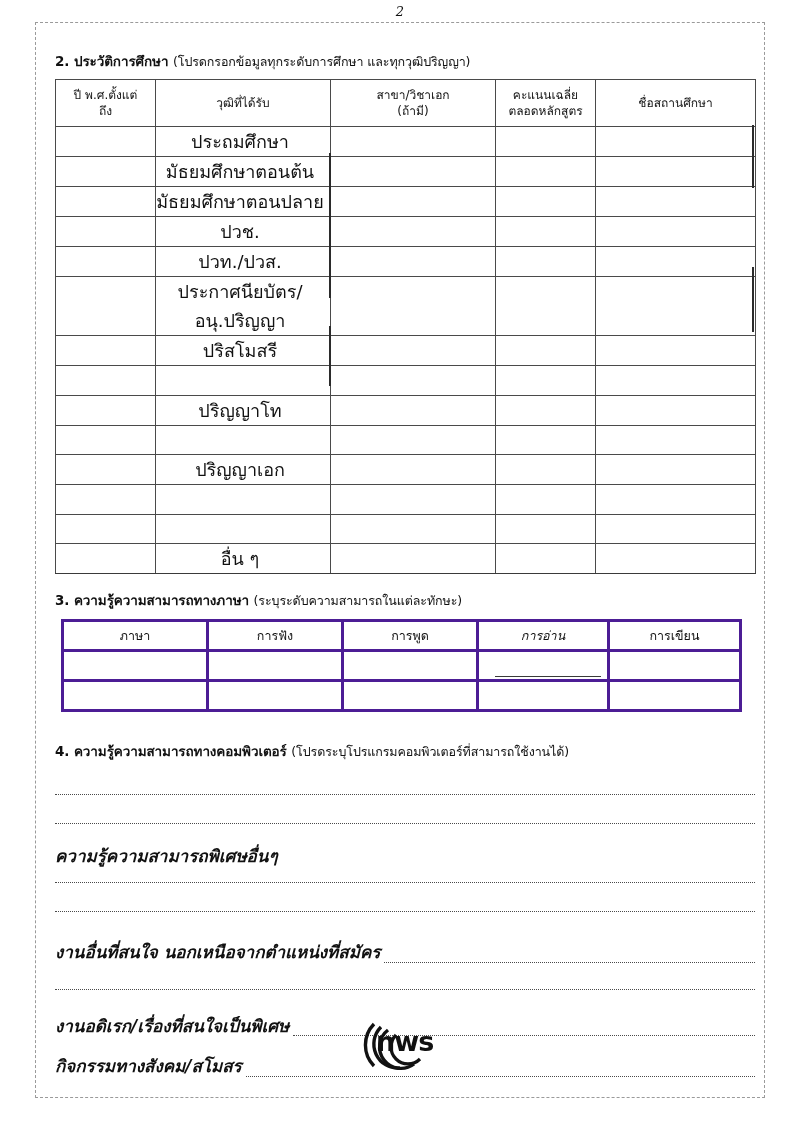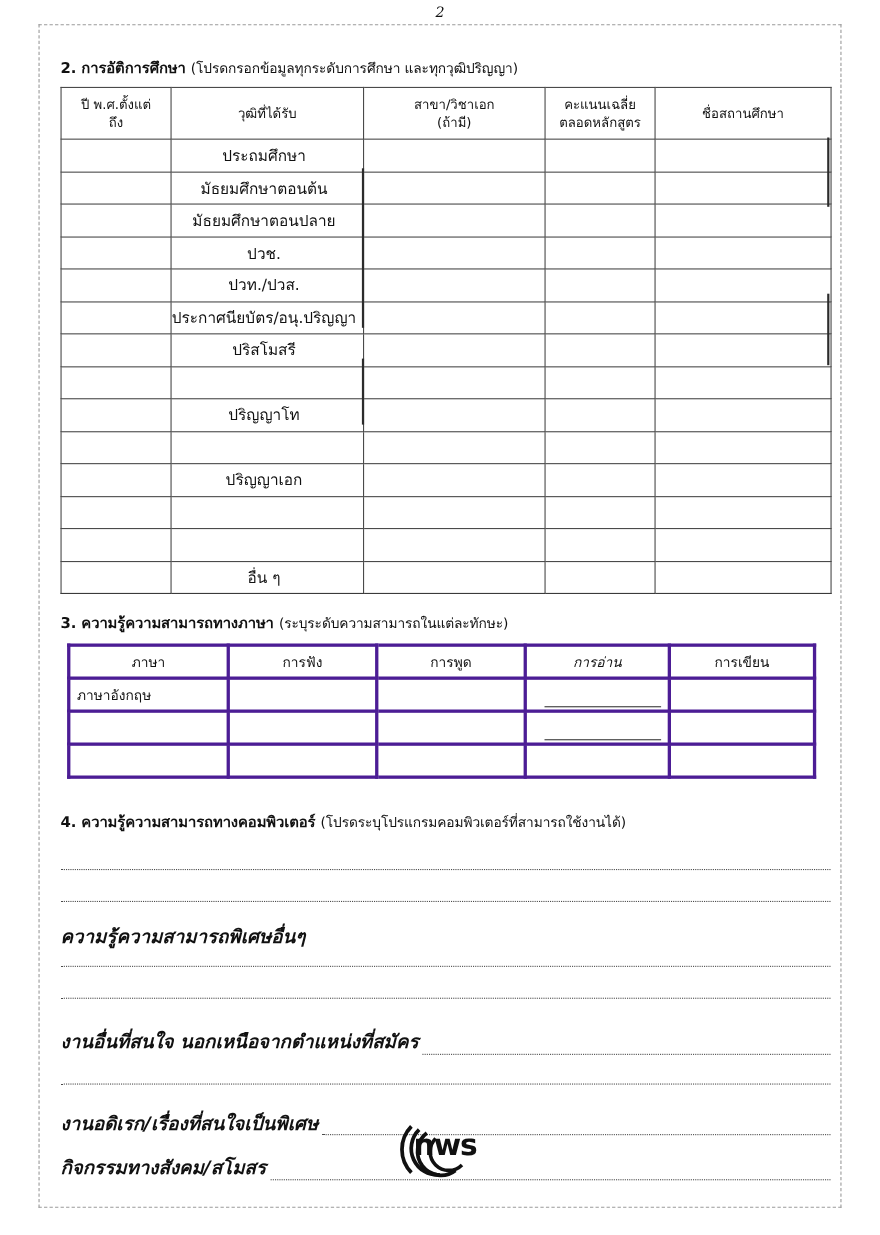--- a/index.html
+++ b/index.html
@@ -87,21 +87,21 @@
     height: 46px;
     text-align: center;
     line-height: 1.35;
     font-size: 12.5px;
     padding: 2px 3px;
   }
   .edu-head .stack span { display: block; }
   .edu-row td { height: 28.5px; }
   .edu-row td.lvl {
     text-align: center;
-    font-size: 14px;
+    font-size: 18px;
     padding-right: 6px;
   }
   .col-year   { width: 100px; }
   .col-degree { width: 175px; }
   .col-major  { width: 165px; }
   .col-gpa    { width: 100px; }
   .col-school { width: 160px; }
 
   
   .edu-row td { border-top-color: #8d8d8d; border-bottom-color: #8d8d8d; }
@@ -212,21 +212,21 @@
 <div class="page">
 
   <div class="page-frame"></div>
 
   <div class="page-number">2</div>
 
   <div class="content">
 
     <div class="section-heading">
       <span>2.</span>
-      <span>การอัติการศึกษา</span>
+      <span>ประวัติการศึกษา</span>
       <span class="sub">(โปรดกรอกข้อมูลทุกระดับการศึกษา และทุกวุฒิปริญญา)</span>
     </div>
 
     <div class="edu-table-wrap">
       <table class="grid">
         <colgroup>
           <col class="col-year">
             <col class="col-degree">
             <col class="col-major">
             <col class="col-gpa">
@@ -374,27 +374,20 @@
         </colgroup>
         <tbody>
           <tr>
             <td class="c">ภาษา</td>
             <td class="c">การฟัง</td>
             <td class="c">การพูด</td>
             <td class="c no-right">การอ่าน</td>
             <td class="c no-left">การเขียน</td>
           </tr>
           <tr>
-            <td class="l">ภาษาอังกฤษ</td>
-            <td></td>
-            <td></td>
-            <td class="no-right no-bottom stray-underline"></td>
-            <td class="no-left no-bottom"></td>
-          </tr>
-          <tr>
             <td class="l"></td>
             <td></td>
             <td></td>
             <td class="no-right no-top stray-underline"></td>
             <td class="no-left no-top"></td>
           </tr>
           <tr>
             <td class="l"></td>
             <td></td>
             <td></td>

